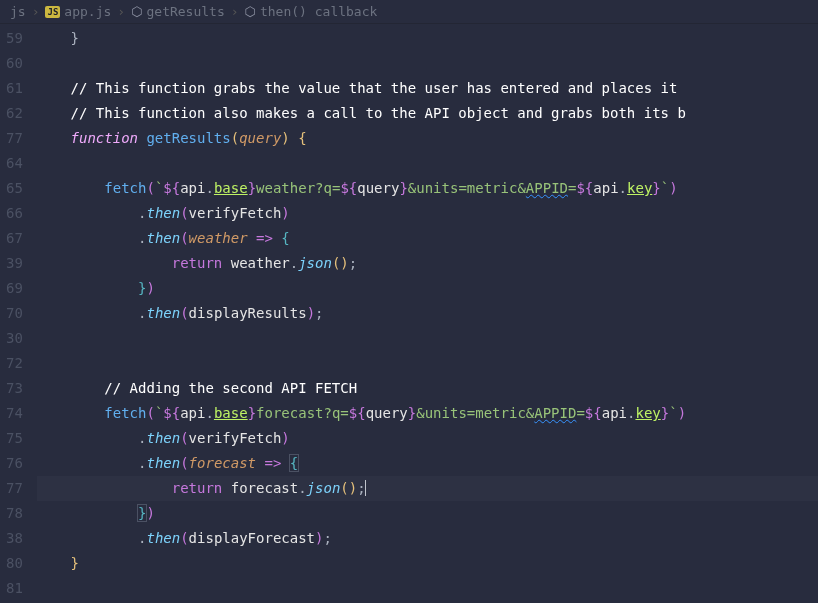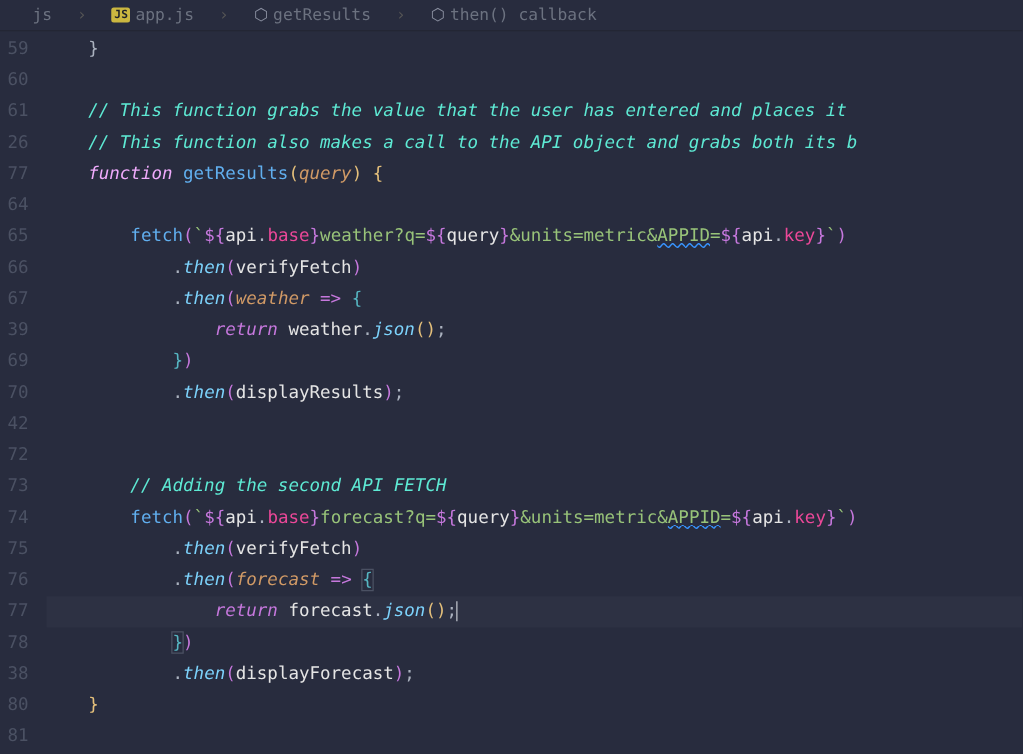--- a/index.html
+++ b/index.html
@@ -8,22 +8,22 @@
       color: #abb2bf;
       font-family: 'Menlo', 'Consolas', monospace;
       font-size: 14px;
       width: 818px;
       height: 603px;
       overflow: hidden;
     }
     .breadcrumb {
       display: flex;
       align-items: center;
-      gap: 20px;
-      padding: 4px 26px;
+      gap: 6px;
+      padding: 4px 10px;
       font-size: 13px;
       color: #6c7280;
       background: #282c3e;
       border-bottom: 1px solid #232634;
     }
     .breadcrumb .sep { color: #555; }
     .breadcrumb .item { display: flex; align-items: center; gap: 4px; }
     .breadcrumb .js-icon {
       background: #cbb740;
       color: #1e2129;
@@ -43,35 +43,35 @@
     }
     .gutter .line { height: 25px; line-height: 25px; font-size: 14px;}
     .code {
       flex: 1;
       padding: 2px 0;
       white-space: pre;
       overflow: hidden;
     }
     .code .line { height: 25px; line-height: 25px; display: block; }
     .code .highlight { background: #2d3143; }
-    .tok-comment { color: #5eead4; font-style: italic; }
+    .tok-comment { color: #ffffff; }
     .tok-keyword { color: #f0abfc; font-style: italic; }
     .tok-func { color: #61afef; }
     .tok-param { color: #d19a66; font-style: italic; }
     .tok-string { color: #98c379; }
     .tok-interp { color: #c678dd; }
-    .tok-prop { color: #ec4899; }
+    .tok-prop { color: #bef264; text-decoration: underline; }
     .tok-punc { color: #abb2bf; }
     .tok-punc-gold { color: #e5c07b; }
     .tok-punc-pink { color: #c678dd; }
     .tok-punc-blue { color: #56b6c2; }
     .tok-method { color: #7dd3fc; font-style: italic; }
     .tok-var { color: #e5e5e5; }
     .tok-arrow { color: #c678dd; }
-    .tok-return { color: #c678dd; font-style: italic; }
+    .tok-return { color: #c678dd; }
     .squiggle {
       text-decoration: underline wavy #3794ff;
       text-decoration-thickness: 1px;
     }
     .cursor {
       border-left: 1px solid #c0c4cc;
       margin-left: -1px;
     }
   </style>
 </head>
@@ -96,30 +96,30 @@
     <span class="cube">⬡</span>
     <span>then() callback</span>
   </span>
 </div>
 
 <div class="editor">
   <div class="gutter" id="gutter">
       <div class="line">59</div>
       <div class="line">60</div>
       <div class="line">61</div>
-      <div class="line">26</div>
+      <div class="line">62</div>
       <div class="line">77</div>
       <div class="line">64</div>
       <div class="line">65</div>
       <div class="line">66</div>
       <div class="line">67</div>
       <div class="line">39</div>
       <div class="line">69</div>
       <div class="line">70</div>
-      <div class="line">42</div>
+      <div class="line">30</div>
       <div class="line">72</div>
       <div class="line">73</div>
       <div class="line">74</div>
       <div class="line">75</div>
       <div class="line">76</div>
       <div class="line">77</div>
       <div class="line">78</div>
       <div class="line">38</div>
       <div class="line">80</div>
       <div class="line">81</div>

